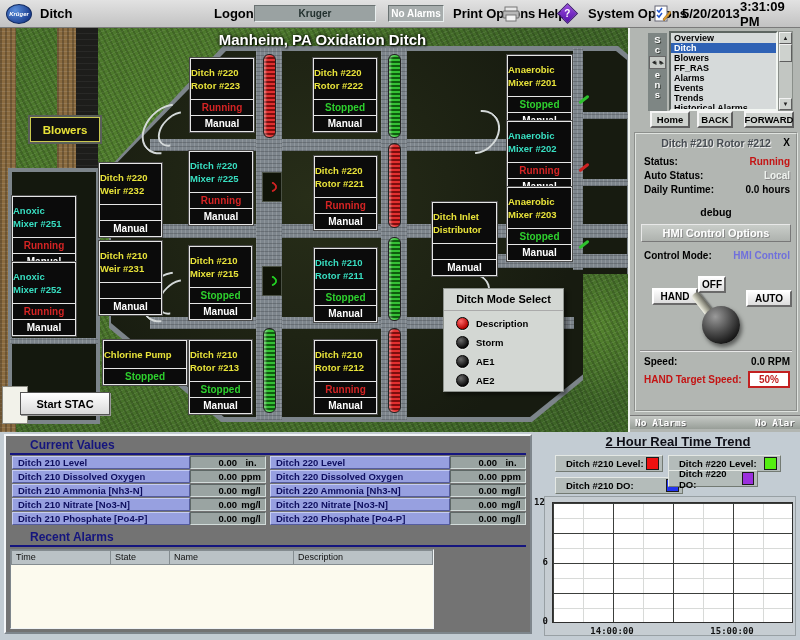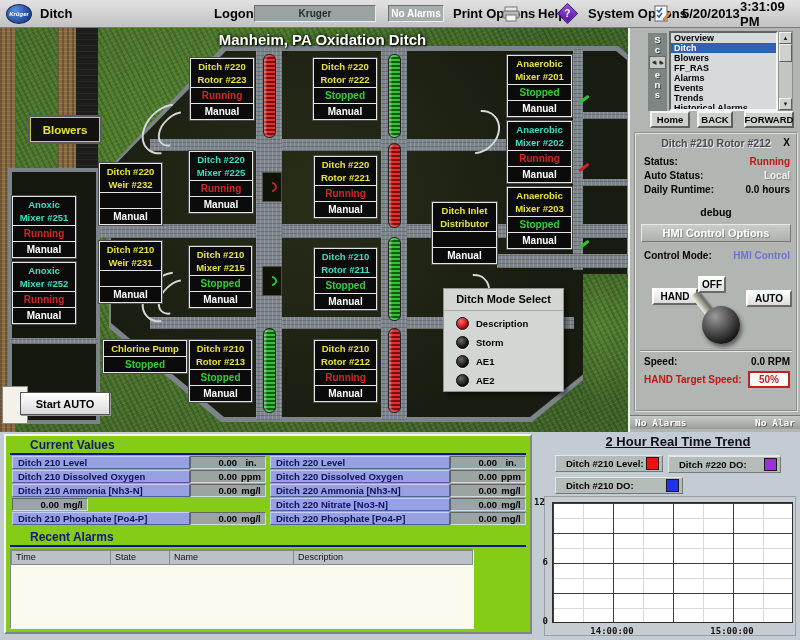--- a/index.html
+++ b/index.html
@@ -27,21 +27,21 @@
 .arc.c{border-right-color:transparent;border-top-color:transparent;transform:rotate(45deg)}
 .arc.r{border-left-color:transparent;border-bottom-color:transparent;transform:rotate(45deg)}
 .rbar{width:13px;border-radius:6px;border:1px solid #222}
 .rbar.red{background:repeating-linear-gradient(0deg,#e23030 0 2px,#7d0d0d 2px 4px);box-shadow:inset 2px 0 2px rgba(255,255,255,.35)}
 .rbar.green{background:repeating-linear-gradient(0deg,#35c035 0 2px,#0e5c0e 2px 4px);box-shadow:inset 2px 0 2px rgba(255,255,255,.35)}
 .indbox{width:20px;height:30px;background:#101408;border:1px solid #4a5044;display:flex;align-items:center;justify-content:center}
 .hook{width:10px;height:10px;border:2px solid #c22;border-radius:50%;border-left-color:transparent;border-bottom-color:transparent;transform:rotate(45deg)}
 .hook.green{border-top-color:#2c2;border-right-color:#2c2}
 .tick{width:12px;height:3px;transform:rotate(-38deg);border-radius:2px}
 .ebox{position:absolute;background:#0b0b0b;border:1px solid #e6e6e6;box-shadow:0 0 0 1px #4a4a4a}
-.etitle{padding:1px 0;text-align:center;font-weight:bold;font-size:9.5px;line-height:13px}
+.etitle{padding:7px 0;text-align:left;font-weight:bold;font-size:9.5px;line-height:13px}
 .erow{height:16px;line-height:15px;border-top:1px solid #e6e6e6;text-align:center;font-weight:bold;font-size:10px}
 .t-y{color:#e8e33a}.t-c{color:#38dfc2}
 .st-run{color:#d42424}.st-stop{color:#2ed02e}.emode{color:#fff}
 .dtitle{left:150px;top:31px;width:345px;text-align:center;color:#fff;font-weight:bold;font-size:15px;text-shadow:1px 1px 2px #000,0 0 4px #000}
 .blowers{left:30px;top:117px;width:70px;height:25px;background:#111;border:1px solid #cbc94e;box-shadow:0 0 0 2px #5a5f5a;color:#e8e238;font-weight:bold;font-size:11.5px;display:flex;align-items:center;justify-content:center}
 .stac{left:20px;top:392px;width:90px;height:23px;background:linear-gradient(#fff,#dadada);border:1px solid #555;box-shadow:1px 1px 0 #999;color:#000;font-weight:bold;font-size:11px;display:flex;align-items:center;justify-content:center}
 .whiteblk{left:2px;top:386px;width:26px;height:38px;background:#f2f2ea;border:1px solid #8a8a82}
 .modepanel{left:443px;top:288px;width:121px;height:104px;background:#d3d7d3;border:1px solid #8e938e;box-shadow:3px 3px 4px rgba(0,0,0,.45)}
 .modepanel h3{text-align:center;font-size:11px;color:#000;padding-top:4px;height:22px;border-bottom:1px solid #aaa}
 .ropt{display:flex;align-items:center;gap:7px;margin:6px 0 0 12px}
@@ -68,28 +68,28 @@
 .debugb{position:absolute;left:0;top:72px;width:100%;text-align:center;font-weight:bold;font-size:10.5px;color:#000}
 .hmih{position:absolute;left:5px;top:90px;width:150px;height:18px;background:linear-gradient(#c9cdc9,#aeb2ae);border:1px solid;border-color:#e8e8e8 #787878 #787878 #e8e8e8;color:#fff;font-weight:bold;font-size:11px;text-align:center;line-height:16px;text-shadow:1px 1px 0 #888}
 .hoa{position:absolute;height:17px;background:linear-gradient(#fdfdfd,#dcdcdc);border:2px solid;border-color:#fff #6a6a6a #6a6a6a #fff;font-weight:bold;font-size:10px;color:#000;display:flex;align-items:center;justify-content:center}
 .knob{position:absolute;left:66px;top:172px;width:38px;height:38px;border-radius:50%;background:radial-gradient(circle at 35% 28%,#9a9a9a,#4a4a4a 45%,#0d0d0d 82%);box-shadow:2px 3px 4px rgba(0,0,0,.5)}
 .lever{position:absolute;left:76px;top:152px;width:9px;height:38px;border-radius:4px;background:linear-gradient(90deg,#f2f2e6,#b4b4a4 45%,#62625a);transform:rotate(-38deg);transform-origin:50% 95%;box-shadow:1px 1px 2px rgba(0,0,0,.5)}
 .divline{position:absolute;left:4px;top:216px;width:152px;height:2px;border-top:1px solid #8a8a8a;border-bottom:1px solid #e8e8e8}
 .tgtbox{position:absolute;left:112px;top:237px;width:42px;height:17px;background:#fff;border:2px solid #c22020;color:#c22020;font-weight:bold;font-size:10px;display:flex;align-items:center;justify-content:center}
 .ticker{left:630px;top:415px;width:170px;height:14px;background:linear-gradient(#c6cac6,#989e98);border-top:1px solid #777;display:flex;justify-content:space-between;padding:0 5px;font-family:"DejaVu Sans Mono",monospace;font-weight:bold;font-size:9.5px;color:#fff;text-shadow:1px 1px 0 #666;line-height:13px}
 .ticker .clip{width:40px;overflow:hidden;white-space:nowrap}
 
-.panelL{left:4px;top:434px;width:528px;height:200px;background:#84cc16;border:2px solid;border-color:#f4f6f8 #7e868c #7e868c #f4f6f8}
+.panelL{left:4px;top:434px;width:528px;height:200px;background:#737373;border:2px solid;border-color:#f4f6f8 #7e868c #7e868c #f4f6f8}
 .secth{position:absolute;font-size:12px;font-weight:bold;color:#15157e}
 .sectrule{position:absolute;height:2px;background:#15157e}
 .cvrow{position:absolute;height:13px;display:flex}
 .cvlab{background:#97a0e0;border:1px solid;border-color:#c6cdf2 #555c9e #555c9e #c6cdf2;color:#0e0e5e;font-weight:bold;font-size:9.5px;line-height:11px;padding-left:5px;flex:1}
 .cvval{width:76px;background:#9aa4a2;border:1px solid;border-color:#5e6866 #d2dcda #d2dcda #5e6866;display:flex;align-items:center;font-weight:bold;font-size:9.5px;color:#000}
 .cvval .num{flex:1;text-align:right}.cvval .unit{width:28px;text-align:center}
-.atbl{position:absolute;left:4px;top:113px;width:464px;height:80px;border:1px solid;border-color:#7e868c #f0f4f6 #f0f4f6 #7e868c;background:#fcfaee}
+.atbl{position:absolute;left:4px;top:113px;width:424px;height:80px;border:1px solid;border-color:#7e868c #f0f4f6 #f0f4f6 #7e868c;background:#fcfaee}
 .ahdr{display:flex;height:15px;background:#bac2c6}
 .ahc{border:1px solid #848c90;border-left:none;font-size:9px;color:#111;padding:1px 0 0 4px}
 .ahc:first-child{border-left:1px solid #848c90}
 
 .ttitle{left:558px;top:434px;width:240px;text-align:center;font-size:13px;font-weight:bold;color:#0e0e16;text-decoration:underline}
 .lcell{position:absolute;height:17px;background:#b4bcba;border:1px solid;border-color:#e4e8e4 #737a73 #737a73 #e4e8e4;display:flex;align-items:center;justify-content:space-between;padding:0 3px 0 10px;font-size:9.5px;font-weight:bold;color:#000}
 .lsw{width:13px;height:13px;border:1px solid #1a1a1a}
 .chartframe{left:544px;top:496px;width:252px;height:140px;background:#c6cdd2;border:1px solid #98a0a4}
 .plot{left:552px;top:502px;width:241px;height:121px;border:1px solid #2e2e2e;background:repeating-linear-gradient(to right,#3c3f3c 0 1px,transparent 1px 60px),repeating-linear-gradient(to bottom,#3c3f3c 0 1px,transparent 1px 30px),repeating-linear-gradient(to right,#d8dad8 0 1px,transparent 1px 30px),repeating-linear-gradient(to bottom,#d8dad8 0 1px,transparent 1px 15px),#fff}
 .mono{font-family:"DejaVu Sans Mono",monospace;font-weight:bold;font-size:9px;color:#111}
@@ -315,21 +315,21 @@
 </div>
 <div class="ebox" style="left:103px;top:340px;width:84px">
   <div class="etitle t-y">
       <div>Chlorine Pump</div>
     </div>
   <div class="erow st-stop">Stopped</div>
 </div>
 
 <div class="abs dtitle">Manheim, PA Oxidation Ditch</div>
 <div class="abs blowers">Blowers</div>
-<div class="abs stac">Start AUTO</div>
+<div class="abs stac">Start STAC</div>
 
 <div class="abs modepanel">
   <h3>Ditch Mode Select</h3>
   <div class="ropt">
       <div class="rdot sel"></div>
       <span>Description</span>
     </div>
   <div class="ropt">
       <div class="rdot"></div>
       <span>Storm</span>
@@ -430,20 +430,21 @@
       </div>
     </div>
   <div class="cvrow" style="left:6px;top:48px;width:254px">
       <div class="cvlab">Ditch 210 Ammonia [Nh3-N]</div>
       <div class="cvval">
         <span class="num">0.00</span>
         <span class="unit">mg/l</span>
       </div>
     </div>
   <div class="cvrow" style="left:6px;top:62px;width:254px">
+      <div class="cvlab">Ditch 210 Nitrate [No3-N]</div>
       <div class="cvval">
         <span class="num">0.00</span>
         <span class="unit">mg/l</span>
       </div>
     </div>
   <div class="cvrow" style="left:6px;top:76px;width:254px">
       <div class="cvlab">Ditch 210 Phosphate [Po4-P]</div>
       <div class="cvval">
         <span class="num">0.00</span>
         <span class="unit">mg/l</span>
@@ -504,21 +505,21 @@
     <div class="lsw" style="background: rgb(238, 17, 17);"></div>
   </div>
 <div class="lcell" style="left:668px;top:455px;width:113px">
     <span>Ditch #220 Level:</span>
     <div class="lsw" style="background: rgb(85, 238, 17);"></div>
   </div>
 <div class="lcell" style="left:555px;top:477px;width:128px">
     <span>Ditch #210 DO:</span>
     <div class="lsw" style="background: rgb(34, 51, 238);"></div>
   </div>
-<div class="lcell" style="left:668px;top:456px;width:113px">
+<div class="lcell" style="left:668px;top:470px;width:90px">
     <span>Ditch #220 DO:</span>
     <div class="lsw" style="background: rgb(155, 48, 221);"></div>
   </div>
 <div class="abs chartframe"></div>
 <div class="abs plot"></div>
 <div class="abs mono" style="left:534px;top:497px;width:14px;text-align:left">12</div>
 <div class="abs mono" style="left:534px;top:557px;width:14px;text-align:right">6</div>
 <div class="abs mono" style="left:534px;top:616px;width:14px;text-align:right">0</div>
 <div class="abs mono" style="left:582px;top:626px;width:60px;text-align:center">14:00:00</div>
 <div class="abs mono" style="left:702px;top:626px;width:60px;text-align:center">15:00:00</div>

